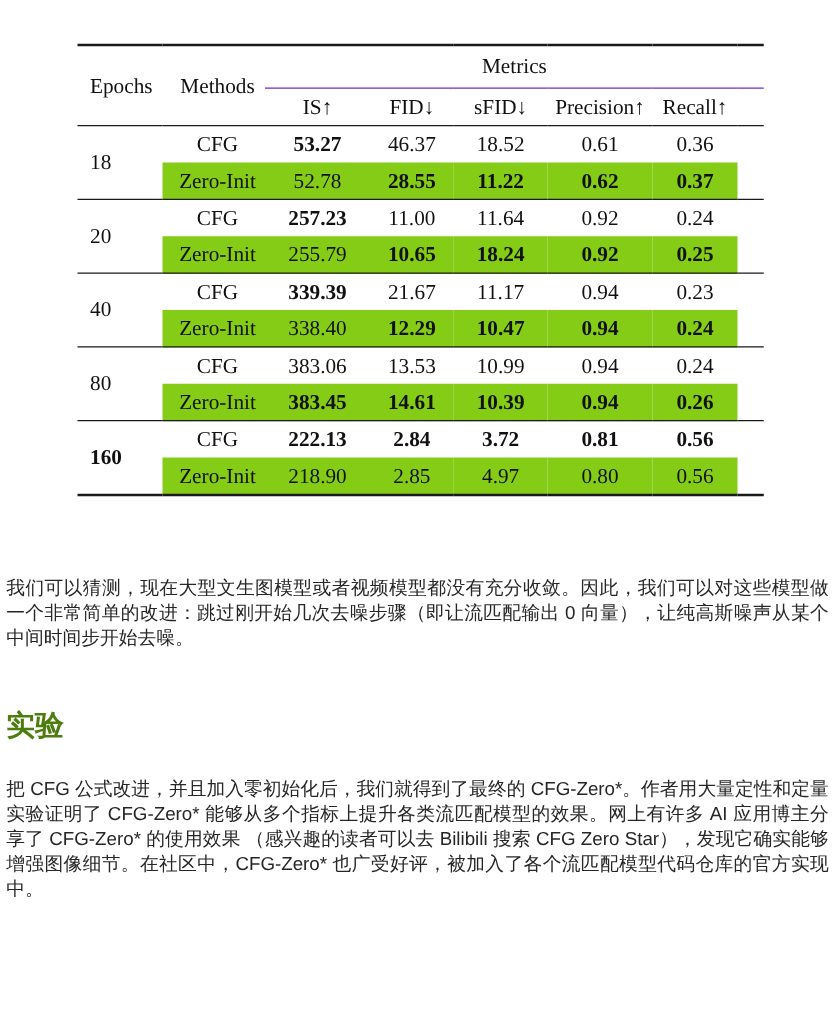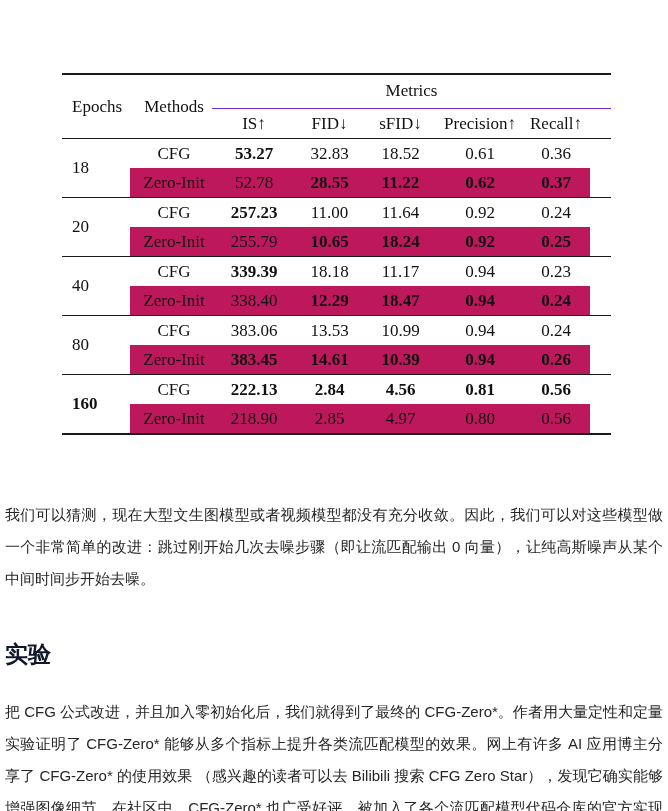--- a/index.html
+++ b/index.html
@@ -5,51 +5,51 @@
   html, body { margin: 0; padding: 0; background: #ffffff; }
   body {
     width: 668px; height: 811px; overflow: hidden;
     font-family: "Liberation Sans", "DejaVu Sans", sans-serif;
     color: #262626;
   }
   .page { padding: 0 5px; }
 
   
   .body-text {
-    font-size: 15px; line-height: 32px; margin: 0;
+    font-size: 15px; line-height: 20px; margin: 0;
     color: #262626; text-align: justify;
   }
   .intro { margin-top: 9px; line-height: 23px; }
   .after-table { margin-top: 64px; }
   .section-heading {
-    font-size: 23px; font-weight: bold; color: #0f172a;
+    font-size: 23px; font-weight: bold; color: #4d7c0f;
     margin: 45px 0 0 0; line-height: 28px;
   }
   .section-para { margin-top: 28px; }
 
   
-  .table-wrap { margin-top: 73px; }
+  .table-wrap { margin-top: 35px; }
   table.results {
     border-collapse: collapse; table-layout: fixed;
     width: 549px; margin-left: 57px;
     font-family: "Liberation Serif", "DejaVu Serif", serif;
     font-size: 17px; color: #111111;
     border-top: 2px solid #1a1a1a; border-bottom: 2px solid #1a1a1a;
   }
   table.results thead { border-bottom: 1px solid #1a1a1a; }
   table.results th { font-weight: normal; }
   tr.h1 th { height: 30px; vertical-align: middle; }
   tr.h2 th { height: 27px; vertical-align: middle; }
   th.metrics-group { border-bottom: 1px solid #6d28d9; padding-bottom: 2px; }
   th.epochs-h, td.epochs { text-align: left; padding-left: 10px; vertical-align: middle; }
   th.methods-h, td.method { text-align: center; padding-left: 7px; }
   th.num, td.num { text-align: center; font-family: Liberation Serif, serif; }
   tbody td { height: 27px; vertical-align: middle; }
   tr.gsep td { border-top: 1px solid #1a1a1a; }
-  .sh { background: #be185d; }
+  .sh { background: #84cc16; }
   .b { font-weight: bold; }
 </style>
 </head>
 <body>
 
 <div class="page">
 
 
   <div class="table-wrap">
     <table class="results">
@@ -77,21 +77,21 @@
           <th class="num">Recall↑</th>
           <th></th>
         </tr>
       </thead>
       <tbody>
 
         <tr>
           <td class="epochs" rowspan="2">18</td>
           <td class="method">CFG</td>
           <td class="num b">53.27</td>
-          <td class="num">32.83</td>
+          <td class="num">46.37</td>
           <td class="num">18.52</td>
           <td class="num">0.61</td>
           <td class="num">0.36</td>
           <td></td>
         </tr>
         <tr>
           <td class="method sh">Zero-Init</td>
           <td class="num sh">52.78</td>
           <td class="num sh b">28.55</td>
           <td class="num sh b">11.22</td>
@@ -117,31 +117,31 @@
           <td class="num sh b">18.24</td>
           <td class="num sh b">0.92</td>
           <td class="num sh b">0.25</td>
           <td></td>
         </tr>
 
         <tr class="gsep">
           <td class="epochs" rowspan="2">40</td>
           <td class="method">CFG</td>
           <td class="num b">339.39</td>
-          <td class="num">18.18</td>
+          <td class="num">21.67</td>
           <td class="num">11.17</td>
           <td class="num">0.94</td>
           <td class="num">0.23</td>
           <td></td>
         </tr>
         <tr>
           <td class="method sh">Zero-Init</td>
           <td class="num sh">338.40</td>
           <td class="num sh b">12.29</td>
-          <td class="num sh b">18.47</td>
+          <td class="num sh b">10.47</td>
           <td class="num sh b">0.94</td>
           <td class="num sh b">0.24</td>
           <td></td>
         </tr>
 
         <tr class="gsep">
           <td class="epochs" rowspan="2">80</td>
           <td class="method">CFG</td>
           <td class="num">383.06</td>
           <td class="num">13.53</td>
@@ -158,21 +158,21 @@
           <td class="num sh b">0.94</td>
           <td class="num sh b">0.26</td>
           <td></td>
         </tr>
 
         <tr class="gsep">
           <td class="epochs b" rowspan="2">160</td>
           <td class="method">CFG</td>
           <td class="num b">222.13</td>
           <td class="num b">2.84</td>
-          <td class="num b">4.56</td>
+          <td class="num b">3.72</td>
           <td class="num b">0.81</td>
           <td class="num b">0.56</td>
           <td></td>
         </tr>
         <tr>
           <td class="method sh">Zero-Init</td>
           <td class="num sh">218.90</td>
           <td class="num sh">2.85</td>
           <td class="num sh">4.97</td>
           <td class="num sh">0.80</td>

